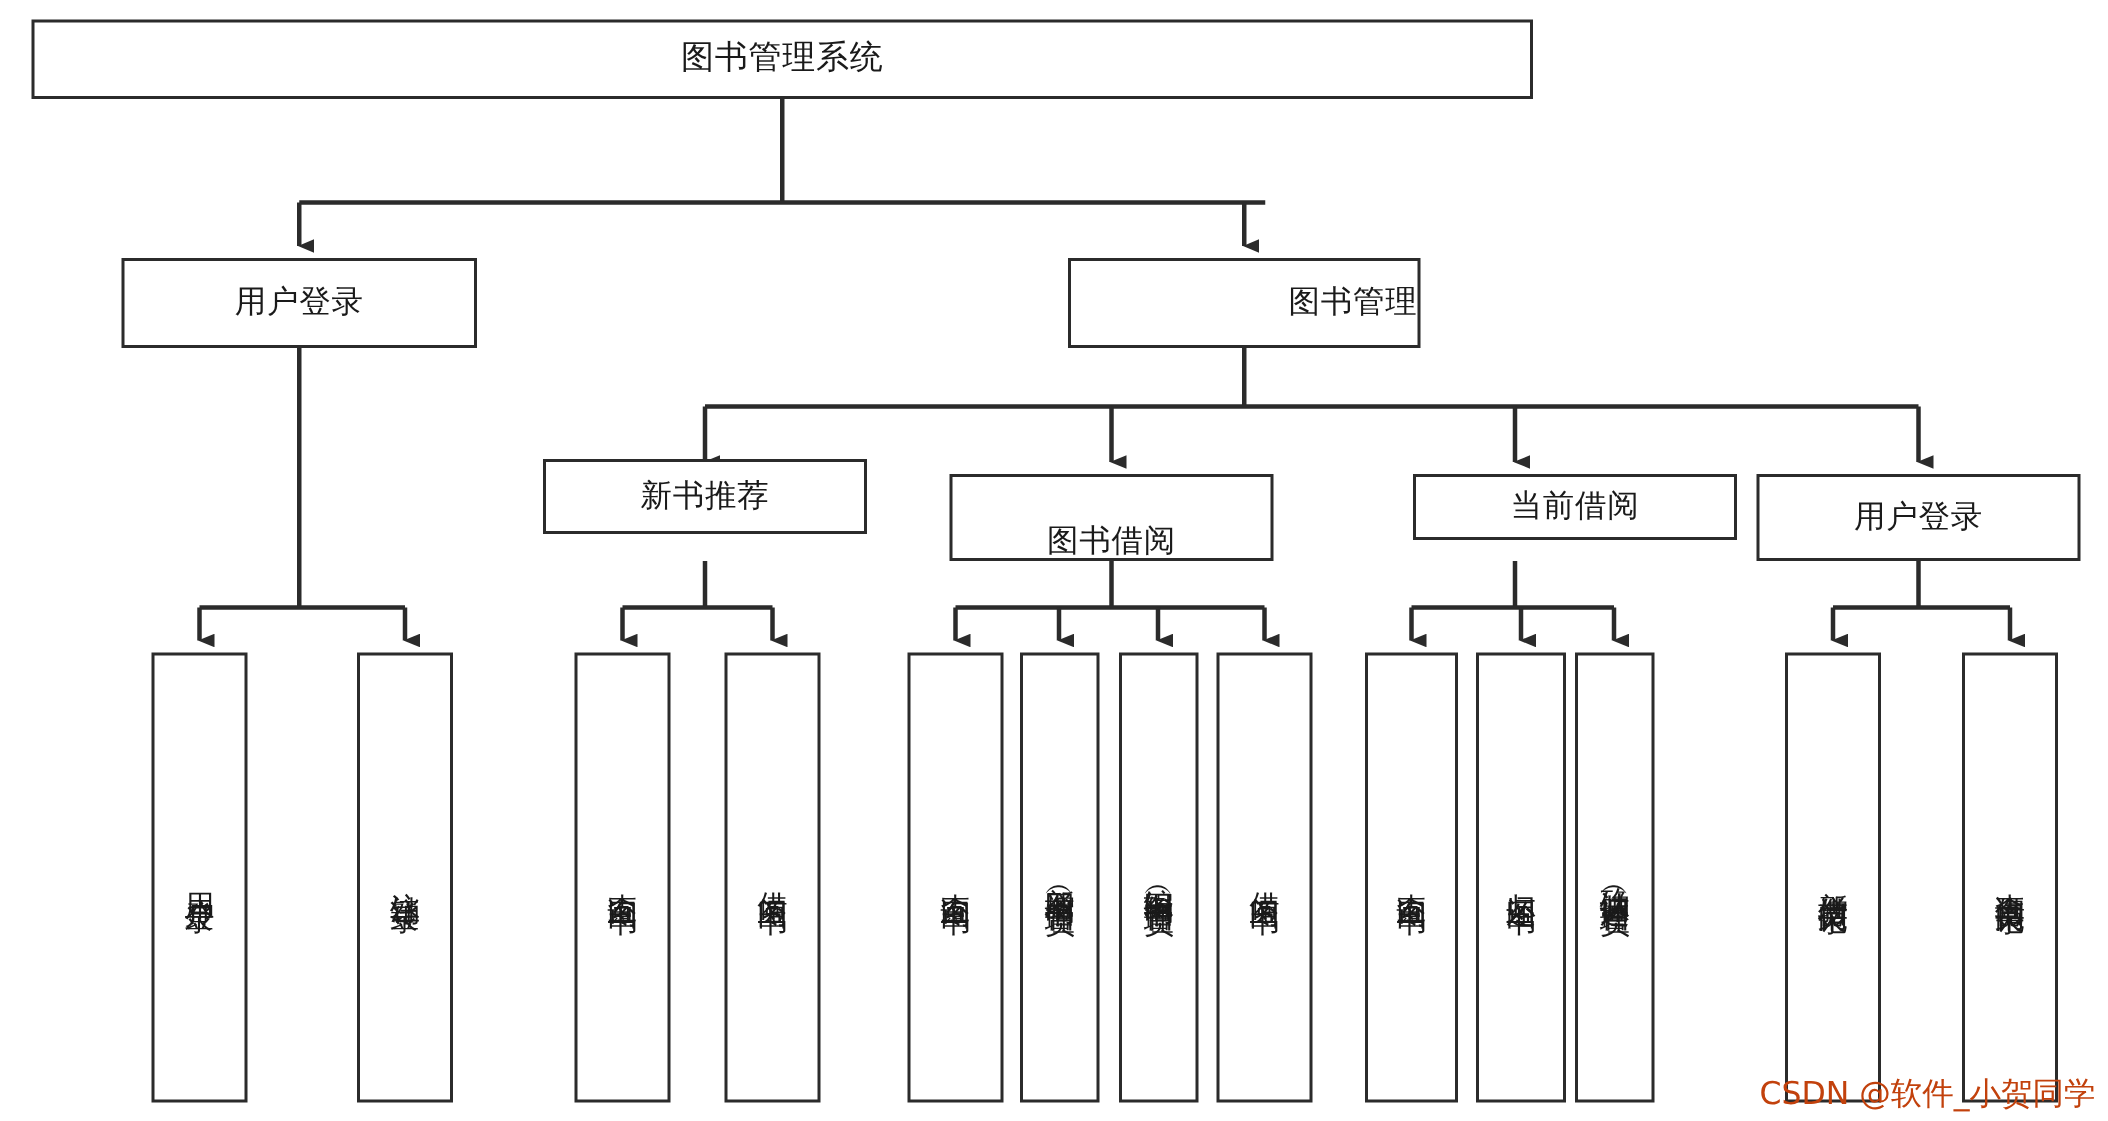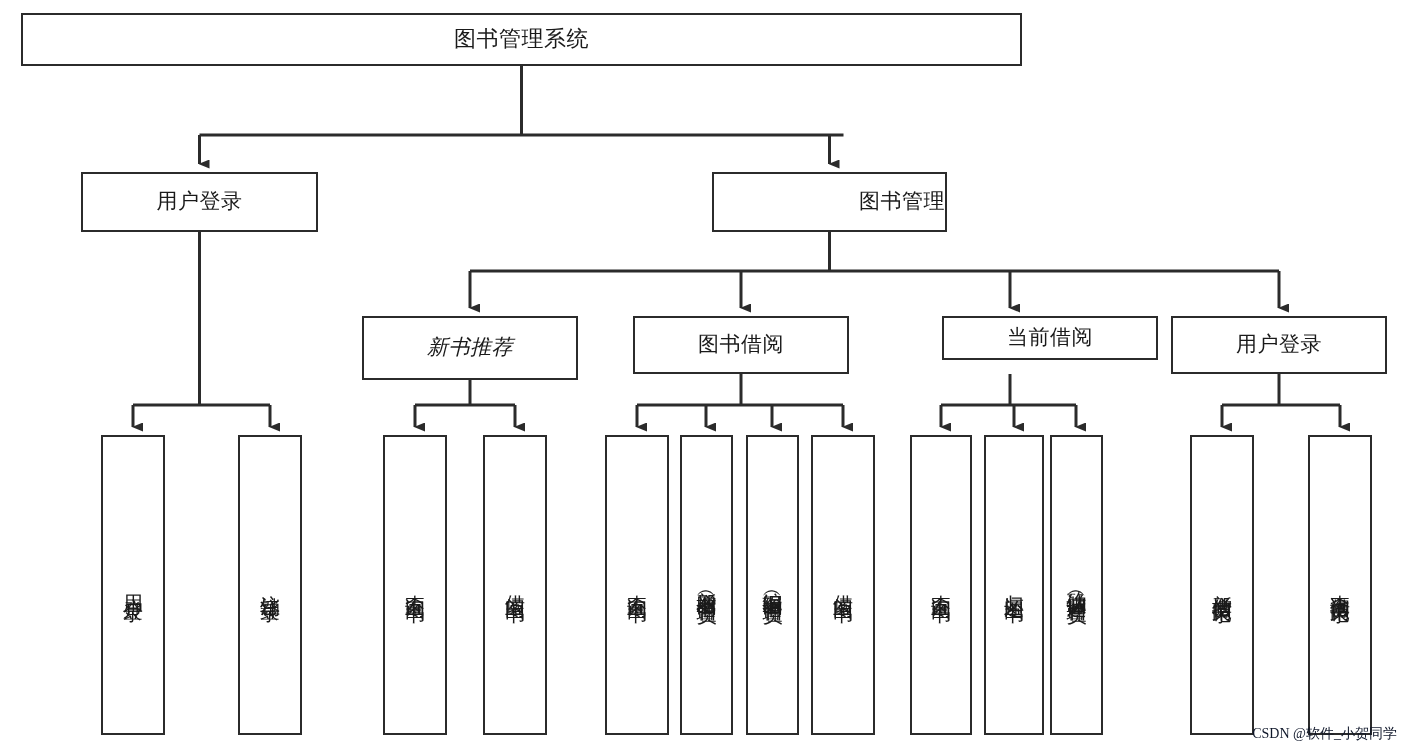--- a/index.html
+++ b/index.html
@@ -59,25 +59,24 @@
     text-orientation: upright;
     white-space: nowrap;
   }
   .node-v.tall .vlabel {
     letter-spacing: 2px;
   }
   #watermark {
     position: absolute;
     right: 8px;
     bottom: 4px;
-    font-size: 14px;
-    color: #0f172a;
+    font-size: 21px;
+    color: #c2410c;
     white-space: nowrap;
     user-select: none;
-    font-family: Liberation Serif, serif;
   }
 </style>
 </head>
 <body>
 
 <div id="diagram-root">
 
   <svg id="edges-layer" viewBox="0 0 1405 747" width="1405" height="747" xmlns="http://www.w3.org/2000/svg">
     <defs>
       <marker id="arrowhead" markerWidth="9" markerHeight="11" refX="4.5" refY="10" orient="auto" markerUnits="userSpaceOnUse">
@@ -135,24 +134,24 @@
   <div id="level2-container">
       <div class="node node-h" style="left: 81px; top: 172px; width: 237px; height: 60px;">
         <span>用户登录</span>
       </div>
       <div class="node node-h" style="left: 712px; top: 172px; width: 235px; height: 60px; justify-content: flex-end;">
         <span>图书管理</span>
       </div>
     </div>
 
   <div id="level3-container">
-      <div class="node node-h" style="left: 362px; top: 316px; width: 216px; height: 64px; font-style: italic;">
+      <div class="node node-h" style="left: 362px; top: 306px; width: 216px; height: 50px;">
         <span>新书推荐</span>
       </div>
-      <div class="node node-h" style="left: 633px; top: 316px; width: 216px; height: 58px;">
+      <div class="node node-h" style="left: 633px; top: 316px; width: 216px; height: 58px; align-items: flex-end;">
         <span>图书借阅</span>
       </div>
       <div class="node node-h" style="left: 942px; top: 316px; width: 216px; height: 44px;">
         <span>当前借阅</span>
       </div>
       <div class="node node-h" style="left: 1171px; top: 316px; width: 216px; height: 58px;">
         <span>用户登录</span>
       </div>
     </div>
 

